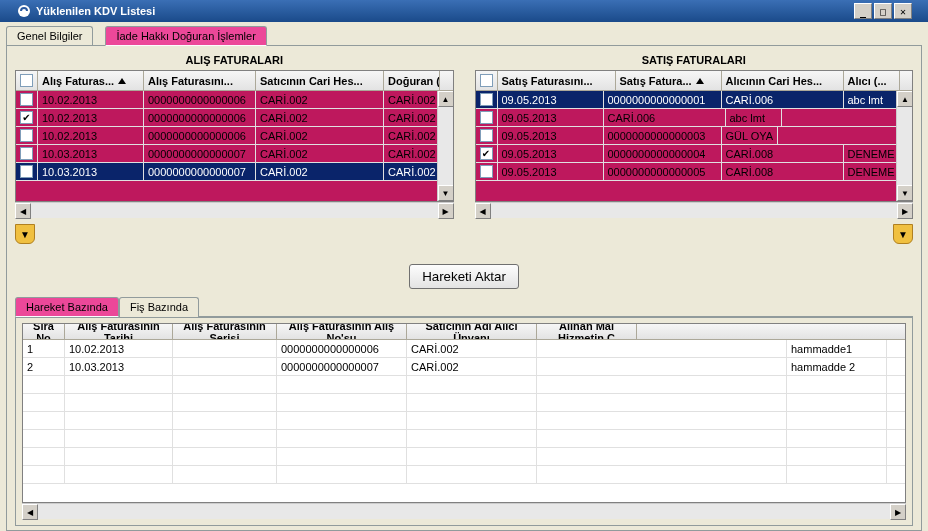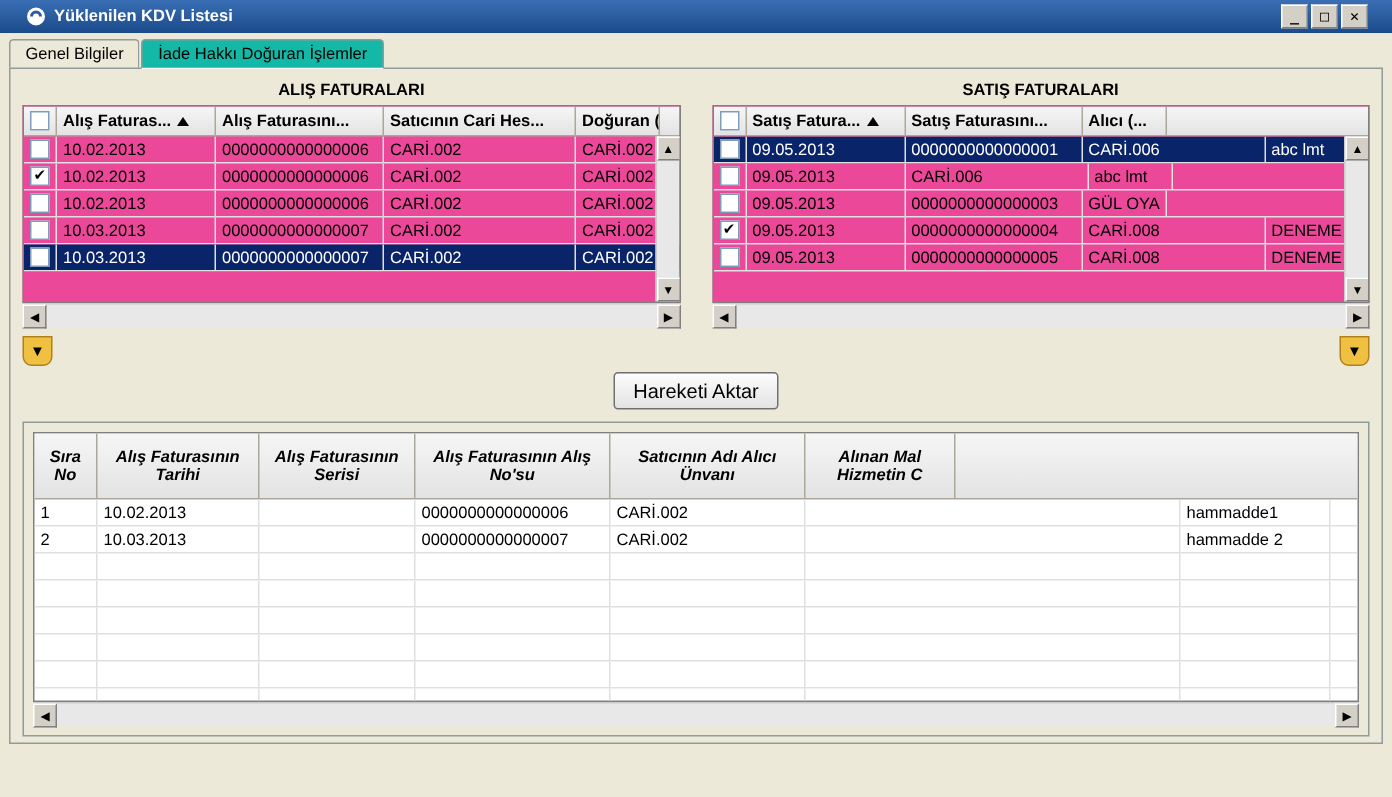--- a/index.html
+++ b/index.html
@@ -38,36 +38,36 @@
     display: inline-flex; align-items: center; justify-content: center;
     font-family: monospace; font-weight: bold; font-size: 10px;
     color: #000;
     cursor: pointer;
   }
   .client {
     padding: 4px 6px 6px 6px;
   }
   .tabstrip {
     display: flex;
-    gap: 1px;
+    gap: 12px;
     margin-bottom: -1px;
     position: relative;
   }
   .tab {
     padding: 3px 10px;
     border: 1px solid #919B9C;
     border-bottom: none;
     background: #ECE9D8;
     border-radius: 3px 3px 0 0;
     cursor: pointer;
     position: relative;
     color: #000;
   }
   .tab.active {
-    background: #14b8a6;
+    background: #ec4899;
     z-index: 2;
     border-bottom: 1px solid #FCFCFE;
     text-align: right;
   }
   .tabstrip::after {
     content: "";
     position: absolute;
     left: 0; right: 0; bottom: -1px;
     height: 1px;
     background: #919B9C;
@@ -85,21 +85,21 @@
     gap: 21px;
   }
   .col { flex: 1; display: flex; flex-direction: column; }
   .section-title {
     text-align: center;
     font-weight: bold;
     margin-bottom: 4px;
   }
   .grid {
     border: 1px solid #808080;
-    background: #ec4899;
+    background: #be185d;
     height: 132px;
     overflow: hidden;
     position: relative;
   }
   .grid-header {
     display: flex;
     background: linear-gradient(#F6F6F6, #E3E3E3);
     border-bottom: 1px solid #aca899;
     height: 20px;
   }
@@ -176,21 +176,21 @@
   }
   .btn {
     padding: 4px 12px;
     background: linear-gradient(#FDFDFD, #E3E3E3);
     border: 1px solid #707070;
     border-radius: 3px;
     cursor: pointer;
   }
   .center-btn-row {
     text-align: center;
-    margin: 4px 0 8px 0;
+    margin: 20px 0 8px 0;
   }
   .lower-tabs {
     display: flex;
     margin-top: 4px;
     margin-bottom: -1px;
     position: relative;
   }
   .lower-tabstrip-line {
     position: absolute; left:0; right:0; bottom:-1px; height:1px; background:#919B9C;
   }
@@ -318,25 +318,26 @@
         </div>
       </div>
 
       <div class="col">
         <div class="section-title">SATIŞ FATURALARI</div>
         <div class="grid">
           <div class="grid-header">
             <div class="cell" style="width:22px;justify-content:center;">
                 <span class="chkcell"></span>
               </div>
+            <div class="cell" style="width:118px">Satış Faturasını...</div>
             <div class="cell" style="width:106px">
                 <span>Satış Fatura...</span>
                 <span class="sort-arrow"></span>
               </div>
-            <div class="cell" style="width:118px">Satış Faturasını...</div>
+            <div class="cell" style="width:122px">Alıcının Cari Hes...</div>
             <div class="cell" style="width:56px">Alıcı (...</div>
           </div>
           <div class="grid-body" id="satis-body">
               <div class="grid-row selected">
                 <div class="cell" style="width:22px;justify-content:center;">
                   <span class="chkcell"></span>
                 </div>
                 <div class="cell" style="width:106px">09.05.2013</div>
                 <div class="cell" style="width:118px">0000000000000001</div>
                 <div class="cell" style="width:122px">CARİ.006</div>
@@ -392,24 +393,29 @@
 
     <div class="toolbar-below">
       <span class="drop-marker">▼</span>
       <span class="drop-marker">▼</span>
     </div>
 
     <div class="center-btn-row">
       <button class="btn">Hareketi Aktar</button>
     </div>
 
+    <div class="lower-tabs">
+      <div class="tab active">Hareket Bazında</div>
+      <div class="tab">Fiş Bazında</div>
+      <div class="lower-tabstrip-line"></div>
+    </div>
 
     <div class="lower-grid-wrap">
       <div class="lower-grid">
-        <div class="grid-header" style="height:44px;font-style:italic;">
+        <div class="grid-header" style="height:16px;">
           <div class="cell" style="width:42px;white-space:pre-line;">Sıra
 No</div>
           <div class="cell" style="width:108px;white-space:pre-line;">Alış Faturasının
 Tarihi</div>
           <div class="cell" style="width:104px;white-space:pre-line;">Alış Faturasının
 Serisi</div>
           <div class="cell" style="width:130px;white-space:pre-line;">Alış Faturasının Alış
 No'su</div>
           <div class="cell" style="width:130px;white-space:pre-line;">Satıcının Adı Alıcı
 Ünvanı</div>

